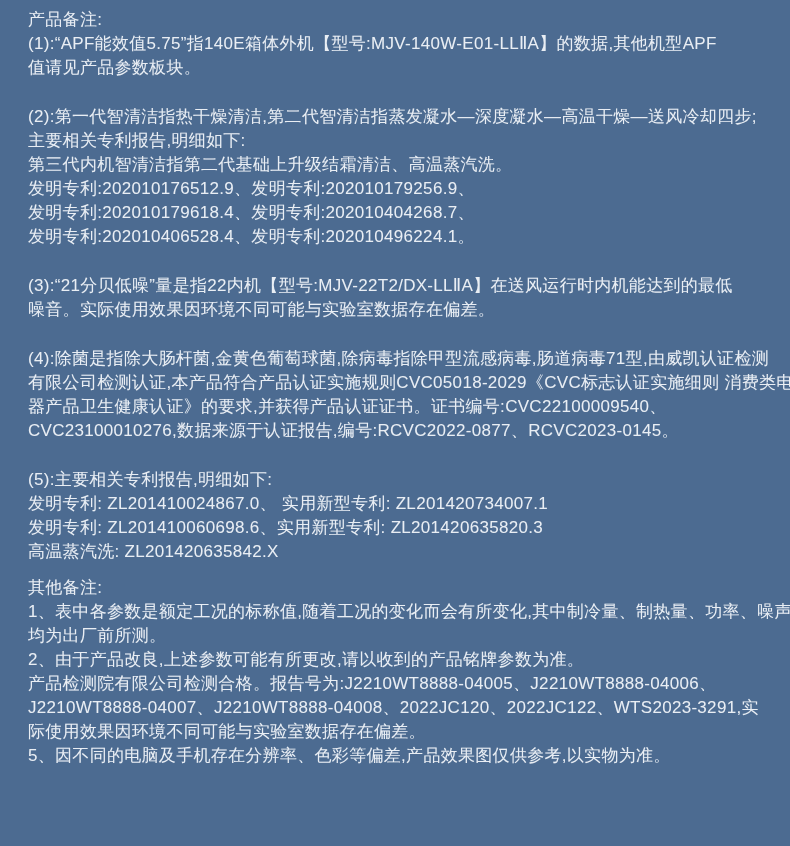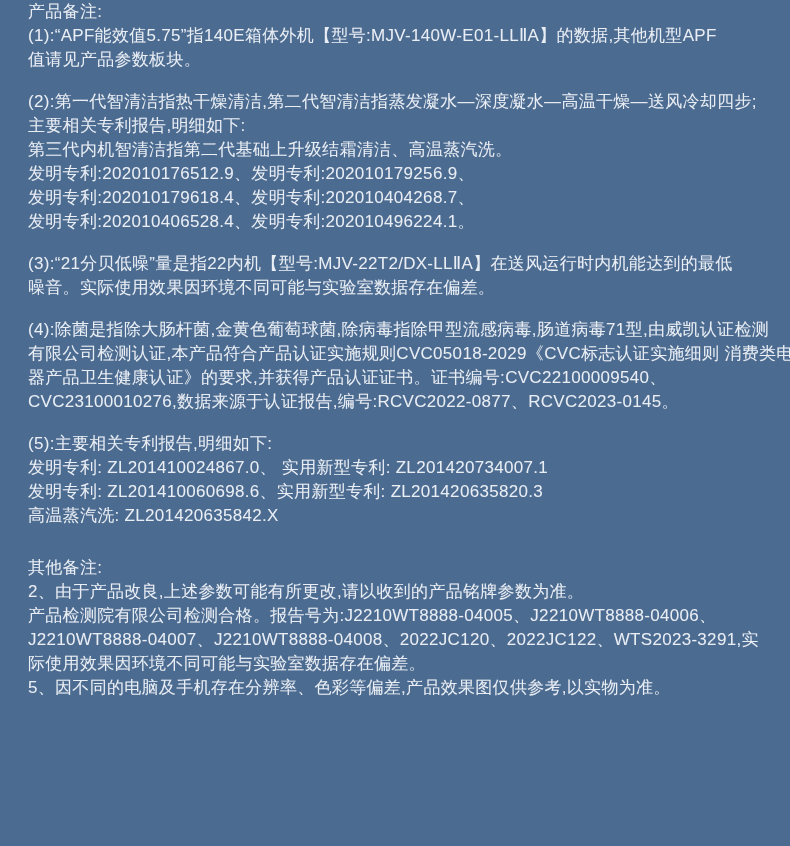--- a/index.html
+++ b/index.html
@@ -7,39 +7,39 @@
     padding: 0;
     background: #4c6b91;
   }
   .page {
     position: relative;
     width: 790px;
     height: 846px;
     background: #4c6b91;
     overflow: hidden;
     box-sizing: border-box;
-    padding: 0 28px 0 28px;
+    padding: 8px 28px 0 28px;
     font-family: "Liberation Sans", "DejaVu Sans", sans-serif;
     color: #e9eef4;
     font-size: 17px;
     letter-spacing: 0.3px;
   }
   .line {
     line-height: 24px;
     white-space: nowrap;
     text-shadow: 0 0 1px rgba(255,255,255,0.15);
   }
   .section-title {
     line-height: 24px;
   }
   .note-item + .note-item {
-    margin-top: 18px;
+    margin-top: 25px;
   }
   .other-title {
-    margin-top: 28px;
+    margin-top: 12px;
   }
 </style>
 </head>
 <body>
 
 <div class="page">
 
   <div class="line section-title">产品备注:</div>
 
   <div class="note-item">
@@ -70,20 +70,24 @@
 
   <div class="note-item">
     <div class="line">(5):主要相关专利报告,明细如下:</div>
     <div class="line">发明专利: ZL201410024867.0、 实用新型专利: ZL201420734007.1</div>
     <div class="line">发明专利: ZL201410060698.6、实用新型专利: ZL201420635820.3</div>
     <div class="line">高温蒸汽洗: ZL201420635842.X</div>
   </div>
 
   <div class="line section-title other-title">其他备注:</div>
 
+  <div>
+    <div class="line">1、表中各参数是额定工况的标称值,随着工况的变化而会有所变化,其中制冷量、制热量、功率、噪声</div>
+    <div class="line">均为出厂前所测。</div>
+  </div>
 
   <div>
     <div class="line">2、由于产品改良,上述参数可能有所更改,请以收到的产品铭牌参数为准。</div>
   </div>
 
 
   <div>
     <div class="line">产品检测院有限公司检测合格。报告号为:J2210WT8888-04005、J2210WT8888-04006、</div>
     <div class="line">J2210WT8888-04007、J2210WT8888-04008、2022JC120、2022JC122、WTS2023-3291,实</div>
     <div class="line">际使用效果因环境不同可能与实验室数据存在偏差。</div>

